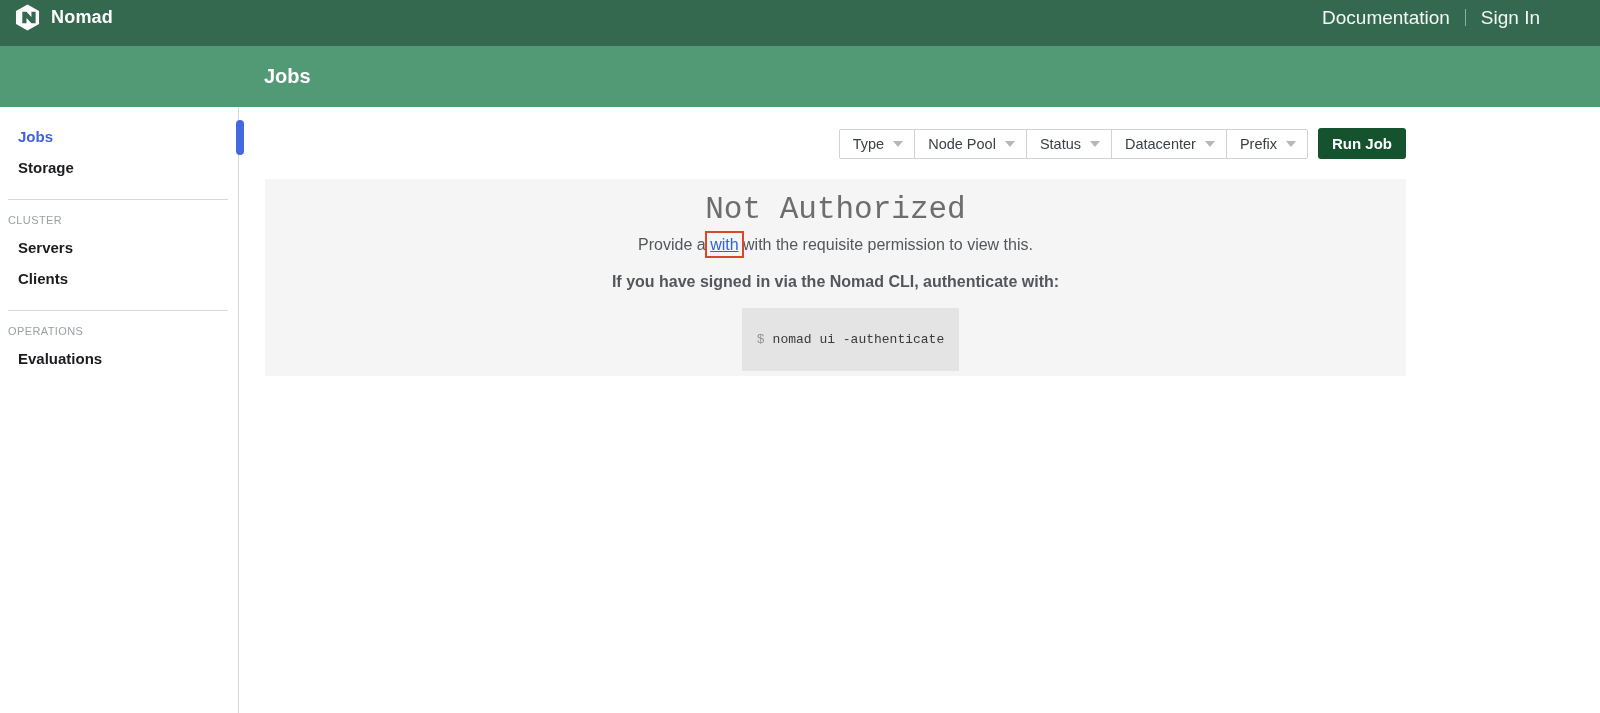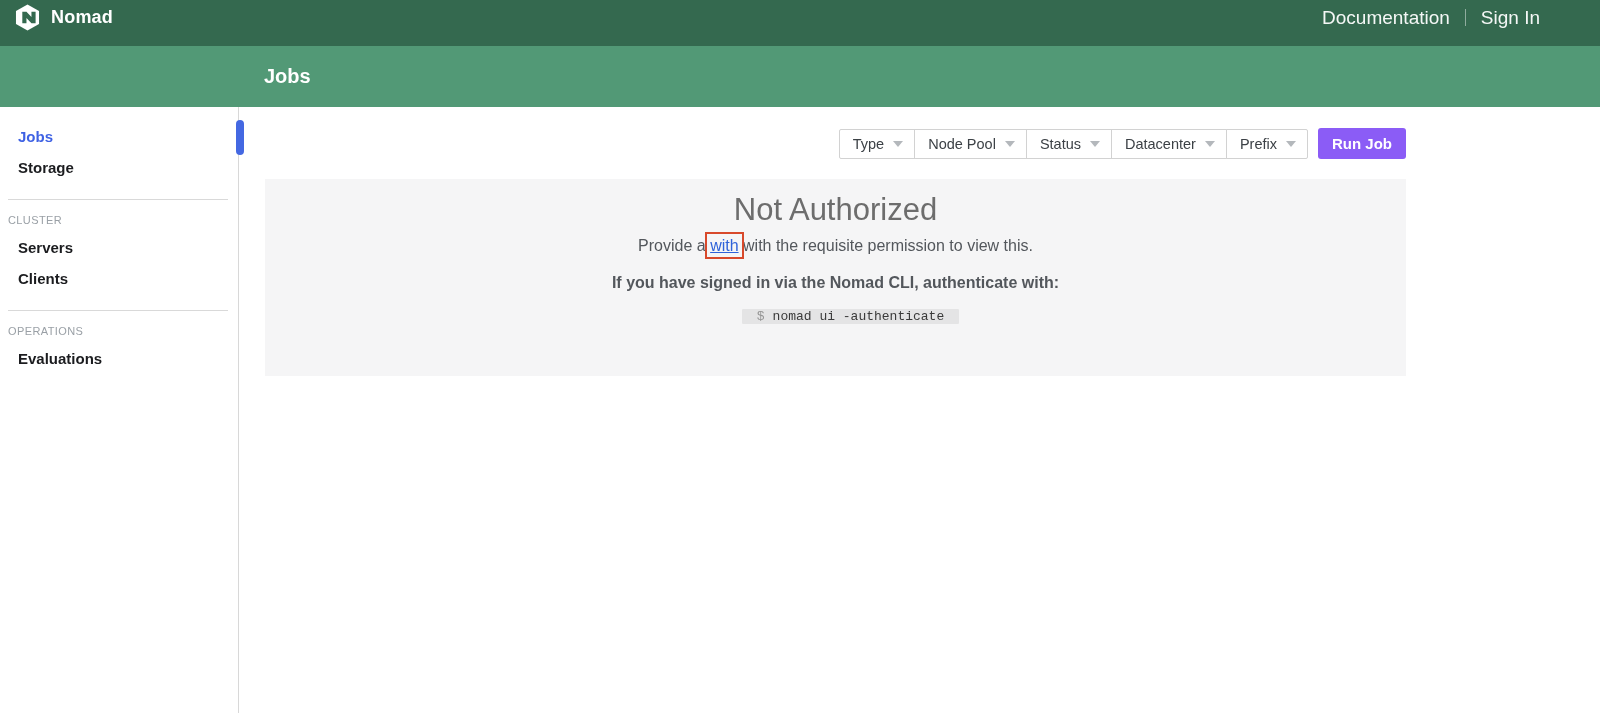--- a/index.html
+++ b/index.html
@@ -116,21 +116,21 @@
   .filter-btn:last-child { border-radius: 0 2px 2px 0; }
   .caret {
     width: 0; height: 0;
     border-left: 5px solid transparent;
     border-right: 5px solid transparent;
     border-top: 6px solid #b4b8bc;
     display: inline-block;
   }
   .run-job-btn {
     margin-left: 10px;
-    background: #8b5cf6;
+    background: #14532d;
     color: #ffffff;
     border: none;
     border-radius: 3px;
     font-family: "Liberation Sans", sans-serif;
     font-size: 15px;
     font-weight: 700;
     padding: 7px 14px;
     height: 31px;
     cursor: pointer;
   }
@@ -139,41 +139,42 @@
     margin-top: 20px;
     height: 197px;
     background: #f5f5f6;
     text-align: center;
     padding-top: 13px;
   }
   .empty-title {
     font-size: 31px;
     font-weight: 400;
     color: #6d6d6d;
+    font-family: Liberation Mono, monospace;
   }
   .empty-text {
     margin-top: 9px;
     font-size: 16px;
     color: #53575c;
   }
   .empty-text.second { margin-top: 19px; font-weight: bold; }
   .token-highlight {
     outline: 2px solid #d8492b;
     outline-offset: 3px;
   }
   .token-link {
     color: #2f62d9;
     text-decoration: underline;
     cursor: pointer;
   }
   .code-block {
     display: inline-block;
     margin-top: 17px;
     background: #e4e4e5;
-    padding: 0 15px;
+    padding: 24px 15px;
     font-family: "Liberation Mono", "DejaVu Sans Mono", monospace;
     font-size: 13px;
     color: #3a3a3a;
     border-radius: 1px;
     margin-left: 30px;
   }
   .code-prompt { color: #949494; margin-right: 8px; }
 </style>
 </head>
 <body>

